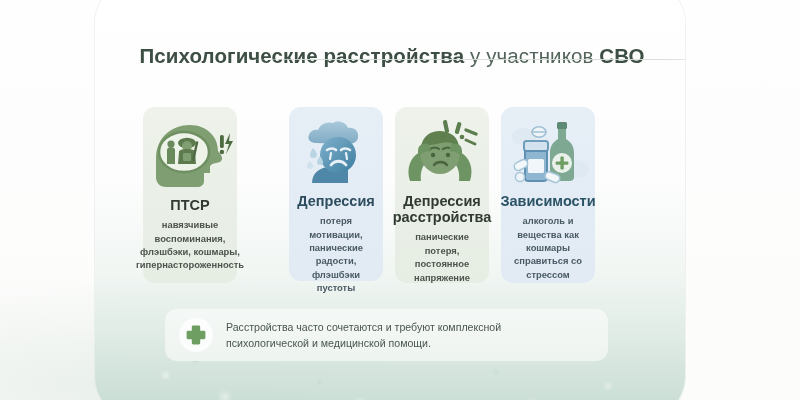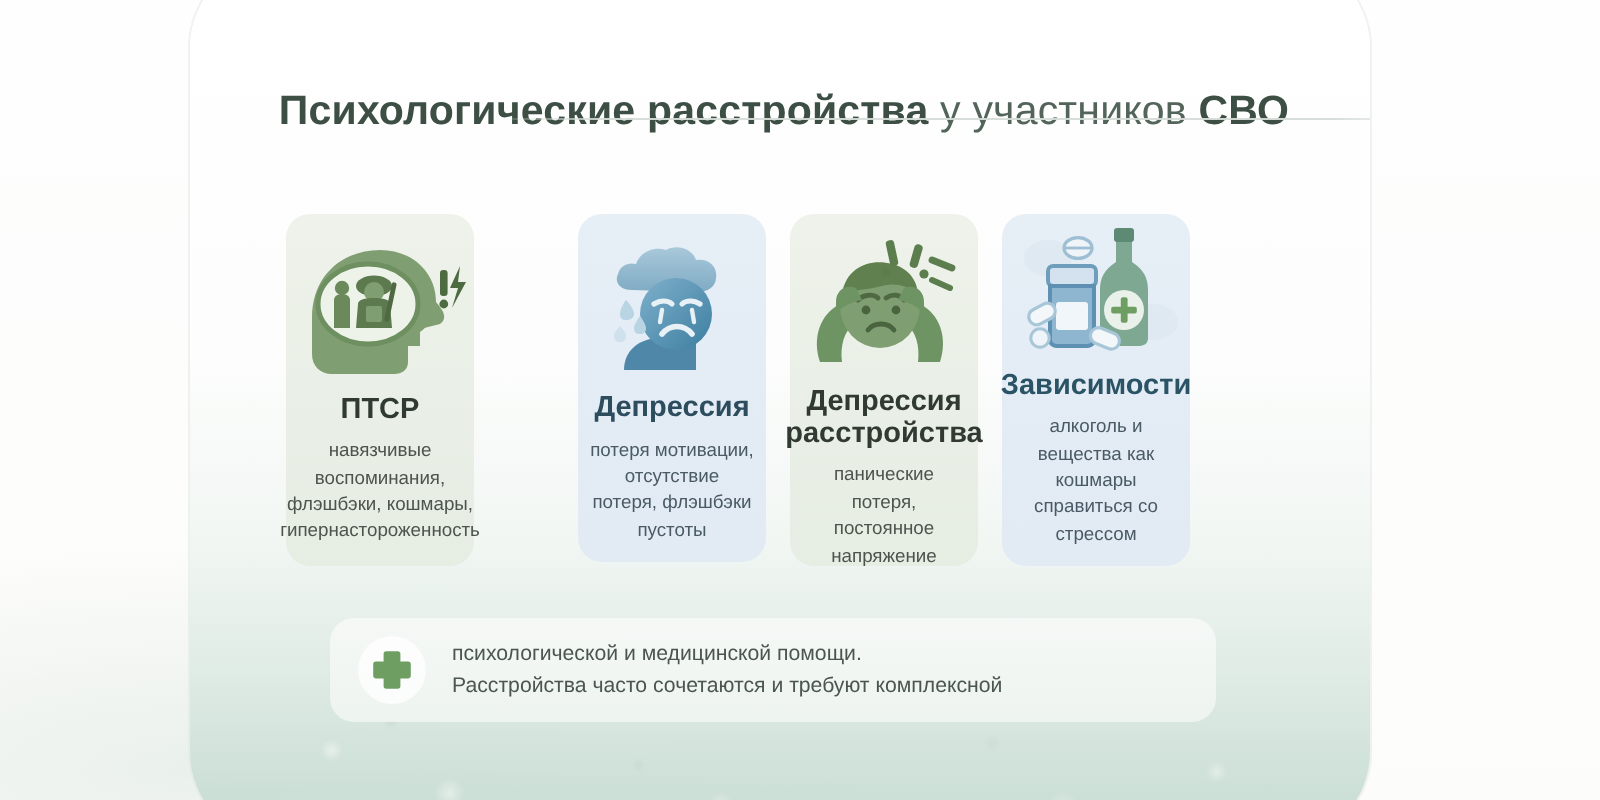--- a/index.html
+++ b/index.html
@@ -115,21 +115,21 @@
   }
   .card.theme-green {
     background: linear-gradient(180deg, #eef2ea 0%, #e9efe6 60%, #e6ede3 100%);
   }
   .card.theme-blue {
     background: linear-gradient(180deg, #e6eef6 0%, #e3ecf5 60%, #e2ebf4 100%);
   }
   .card.c1 { height: 176px; }
   .card.c2 { height: 174px; margin-left: 40px; }
   .card.c3 { height: 176px; }
-  .card.c4 { height: 176px; justify-content: flex-end; }
+  .card.c4 { height: 176px; }
 
   .icon-box {
     width: 92px;
     height: 76px;
     display: flex;
     align-items: center;
     justify-content: center;
     margin-bottom: 2px;
   }
   .icon-box svg { display: block; }
@@ -143,20 +143,21 @@
   }
   .card.theme-green .card-title { color: #303a33; }
   .card.theme-blue  .card-title { color: #2d4d5e; }
   .card.c4 .card-title { color: #2b5366; }
 
   .card-desc {
     font-size: 9.4px;
     line-height: 1.42;
     text-align: center;
     padding: 0 2px;
+    font-weight: bold;
   }
   .card.theme-green .card-desc { color: #4d544e; }
   .card.theme-blue  .card-desc { color: #4a5a64; }
 
   
   .note {
     position: absolute;
     left: 165px;
     top: 309px;
     width: 443px;
@@ -269,21 +270,21 @@
           <path d="M35 48 C39 43 46 43 50 48" stroke="#e7f1f6" stroke-width="2.8" fill="none" stroke-linecap="round"></path>
 
           <path d="M17 31 C17 31 21 35 21 38 C21 40 19 41 17 41 C15 41 14 40 14 38 C14 35 17 31 17 31 Z" fill="#b9d4e3"></path>
           <path d="M24 39 C24 39 27 43 27 45 C27 47 26 48 24 48 C22 48 21 47 21 45 C21 43 24 39 24 39 Z" fill="#b9d4e3"></path>
           <path d="M14 44 C14 44 17 47 17 49 C17 51 16 52 14 52 C12 52 11 51 11 49 C11 47 14 44 14 44 Z" fill="#cfe1ec"></path>
         </svg>
       </div>
       <div class="card-title">Депрессия</div>
       <div class="card-desc">
         <span class="line">потеря мотивации,</span>
-        <span class="line">отсутствие потеря,</span>
+        <span class="line">панические радости,</span>
         <span class="line">флэшбэки пустоты</span>
       </div>
     </div>
 
     <div class="card theme-green c3">
       <div class="icon-box">
         <svg width="88" height="72" viewBox="0 0 88 72">
 
           <path d="M12 64 C8 52 12 40 22 35 L30 44 C24 48 22 56 23 64 Z" fill="#6f9464"></path>
 
@@ -363,18 +364,18 @@
     <div class="note-icon">
       <svg width="22" height="22" viewBox="0 0 22 22">
         <path d="M8.2 1.6 H13.8 A1.4 1.4 0 0 1 15.2 3 V6.8 H19
                  A1.4 1.4 0 0 1 20.4 8.2 V13.8 A1.4 1.4 0 0 1 19 15.2 H15.2 V19
                  A1.4 1.4 0 0 1 13.8 20.4 H8.2 A1.4 1.4 0 0 1 6.8 19 V15.2 H3
                  A1.4 1.4 0 0 1 1.6 13.8 V8.2 A1.4 1.4 0 0 1 3 6.8 H6.8 V3
                  A1.4 1.4 0 0 1 8.2 1.6 Z" fill="#6f9e63"></path>
       </svg>
     </div>
     <div class="note-text">
+      <span class="line">Расстройства часто сочетаются и требуют комплексной</span>
       <span class="line">психологической и медицинской помощи.</span>
-      <span class="line">Расстройства часто сочетаются и требуют комплексной</span>
     </div>
   </div>
 
 </div>
 
 </body></html>

